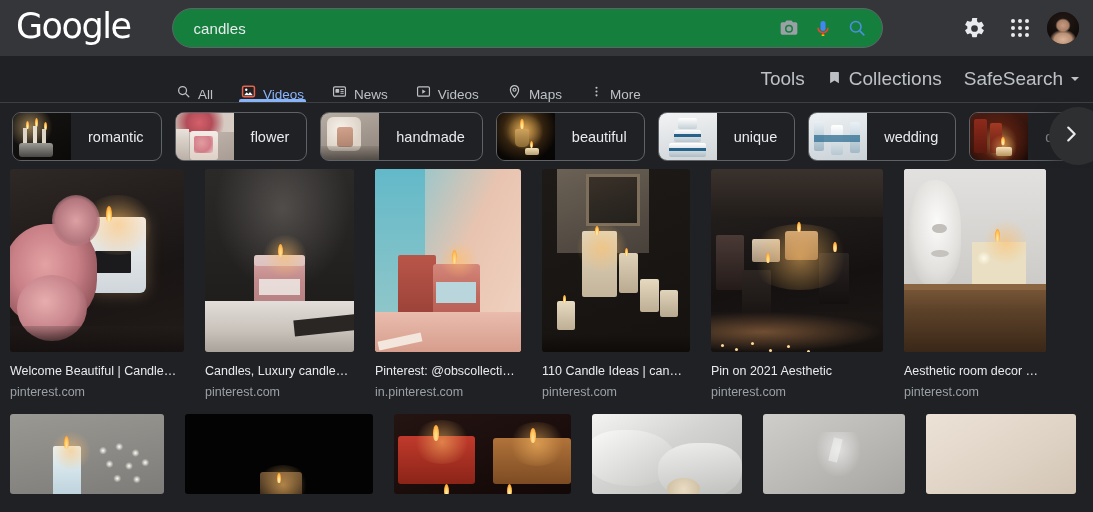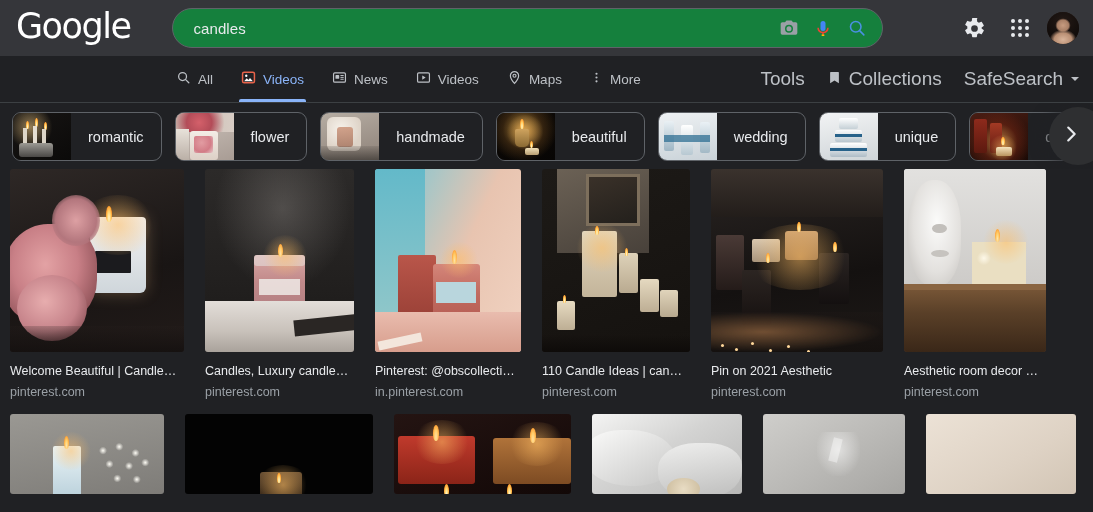--- a/index.html
+++ b/index.html
@@ -111,21 +111,21 @@
     border-bottom: 1px solid #3c4043;
   }
   .nav-tabs {
     display: flex;
     align-items: center;
     margin-left: 172px;
     gap: 0;
   }
   .tab {
     display: flex;
-    align-items: center;
+    align-items: flex-end;
     gap: 7px;
     height: 46px;
     padding: 0 14px;
     font-size: 13.5px;
     color: #bdc1c6;
     position: relative;
     white-space: nowrap;
   }
   .tab:first-child { padding-left: 4px; }
   .tab.active { color: #8ab4f8; }
@@ -455,41 +455,41 @@
           <div style="position:absolute;left:18px;top:16px;width:14px;height:18px;background:linear-gradient(180deg,#cfa35e,#8a6a34);border-radius:2px 2px 5px 5px;"></div>
           <div class="flame" style="left:33px;top:28px;width:3px;height:7px;"></div>
           <div style="position:absolute;left:28px;top:35px;width:14px;height:7px;background:linear-gradient(180deg,#f0dfb8,#b99f72);border-radius:2px;"></div>
         </div>
       </div>
       <div class="clabel">beautiful</div>
     </div>
 
     <div class="chip">
       <div class="thumb">
-        <div class="ph" style="background:linear-gradient(170deg,#eef1f3 0%,#c9d2d8 100%);">
-          <div style="position:absolute;left:5px;top:8px;width:10px;height:30px;background:linear-gradient(180deg,#e9f0f4,#9fb6c4);border-radius:2px;"></div>
-          <div style="position:absolute;left:22px;top:12px;width:12px;height:30px;background:linear-gradient(180deg,#ffffff,#b7c8d2);border-radius:2px;"></div>
-          <div style="position:absolute;left:41px;top:9px;width:10px;height:31px;background:linear-gradient(180deg,#eaf1f5,#a3b9c6);border-radius:2px;"></div>
-          <div style="position:absolute;left:5px;top:22px;width:46px;height:7px;background:#2f6f93;opacity:.75;"></div>
-        </div>
-      </div>
-      <div class="clabel">wedding</div>
-    </div>
-
-    <div class="chip">
-      <div class="thumb">
         <div class="ph" style="background:linear-gradient(170deg,#f2f3f4 0%,#cfd5d8 100%);">
           <div style="position:absolute;left:19px;top:5px;width:19px;height:11px;background:linear-gradient(180deg,#ffffff,#c5d0d6);border-radius:2px;"></div>
           <div style="position:absolute;left:15px;top:17px;width:27px;height:12px;background:linear-gradient(180deg,#fafbfc,#b9c6ce);border-radius:2px;"></div>
           <div style="position:absolute;left:10px;top:30px;width:37px;height:14px;background:linear-gradient(180deg,#ffffff,#aebcc6);border-radius:2px;"></div>
           <div style="position:absolute;left:15px;top:21px;width:27px;height:3px;background:#27628a;"></div>
           <div style="position:absolute;left:10px;top:35px;width:37px;height:3px;background:#27628a;"></div>
         </div>
       </div>
       <div class="clabel">unique</div>
+    </div>
+
+    <div class="chip">
+      <div class="thumb">
+        <div class="ph" style="background:linear-gradient(170deg,#eef1f3 0%,#c9d2d8 100%);">
+          <div style="position:absolute;left:5px;top:8px;width:10px;height:30px;background:linear-gradient(180deg,#e9f0f4,#9fb6c4);border-radius:2px;"></div>
+          <div style="position:absolute;left:22px;top:12px;width:12px;height:30px;background:linear-gradient(180deg,#ffffff,#b7c8d2);border-radius:2px;"></div>
+          <div style="position:absolute;left:41px;top:9px;width:10px;height:31px;background:linear-gradient(180deg,#eaf1f5,#a3b9c6);border-radius:2px;"></div>
+          <div style="position:absolute;left:5px;top:22px;width:46px;height:7px;background:#2f6f93;opacity:.75;"></div>
+        </div>
+      </div>
+      <div class="clabel">wedding</div>
     </div>
 
     <div class="chip">
       <div class="thumb">
         <div class="ph" style="background:
              radial-gradient(ellipse at 50% 62%, rgba(255,186,96,.6) 0%, rgba(120,40,20,.45) 45%, rgba(0,0,0,0) 78%),
              linear-gradient(160deg,#4a1d13 0%,#1a0a06 100%);">
           <div style="position:absolute;left:4px;top:6px;width:13px;height:34px;background:linear-gradient(180deg,#8e2a1c,#5c190f);border-radius:2px;"></div>
           <div style="position:absolute;left:20px;top:10px;width:12px;height:30px;background:linear-gradient(180deg,#a33a24,#631c12);border-radius:2px;"></div>
           <div class="glow" style="left:18px;top:22px;width:30px;height:26px;"></div>

